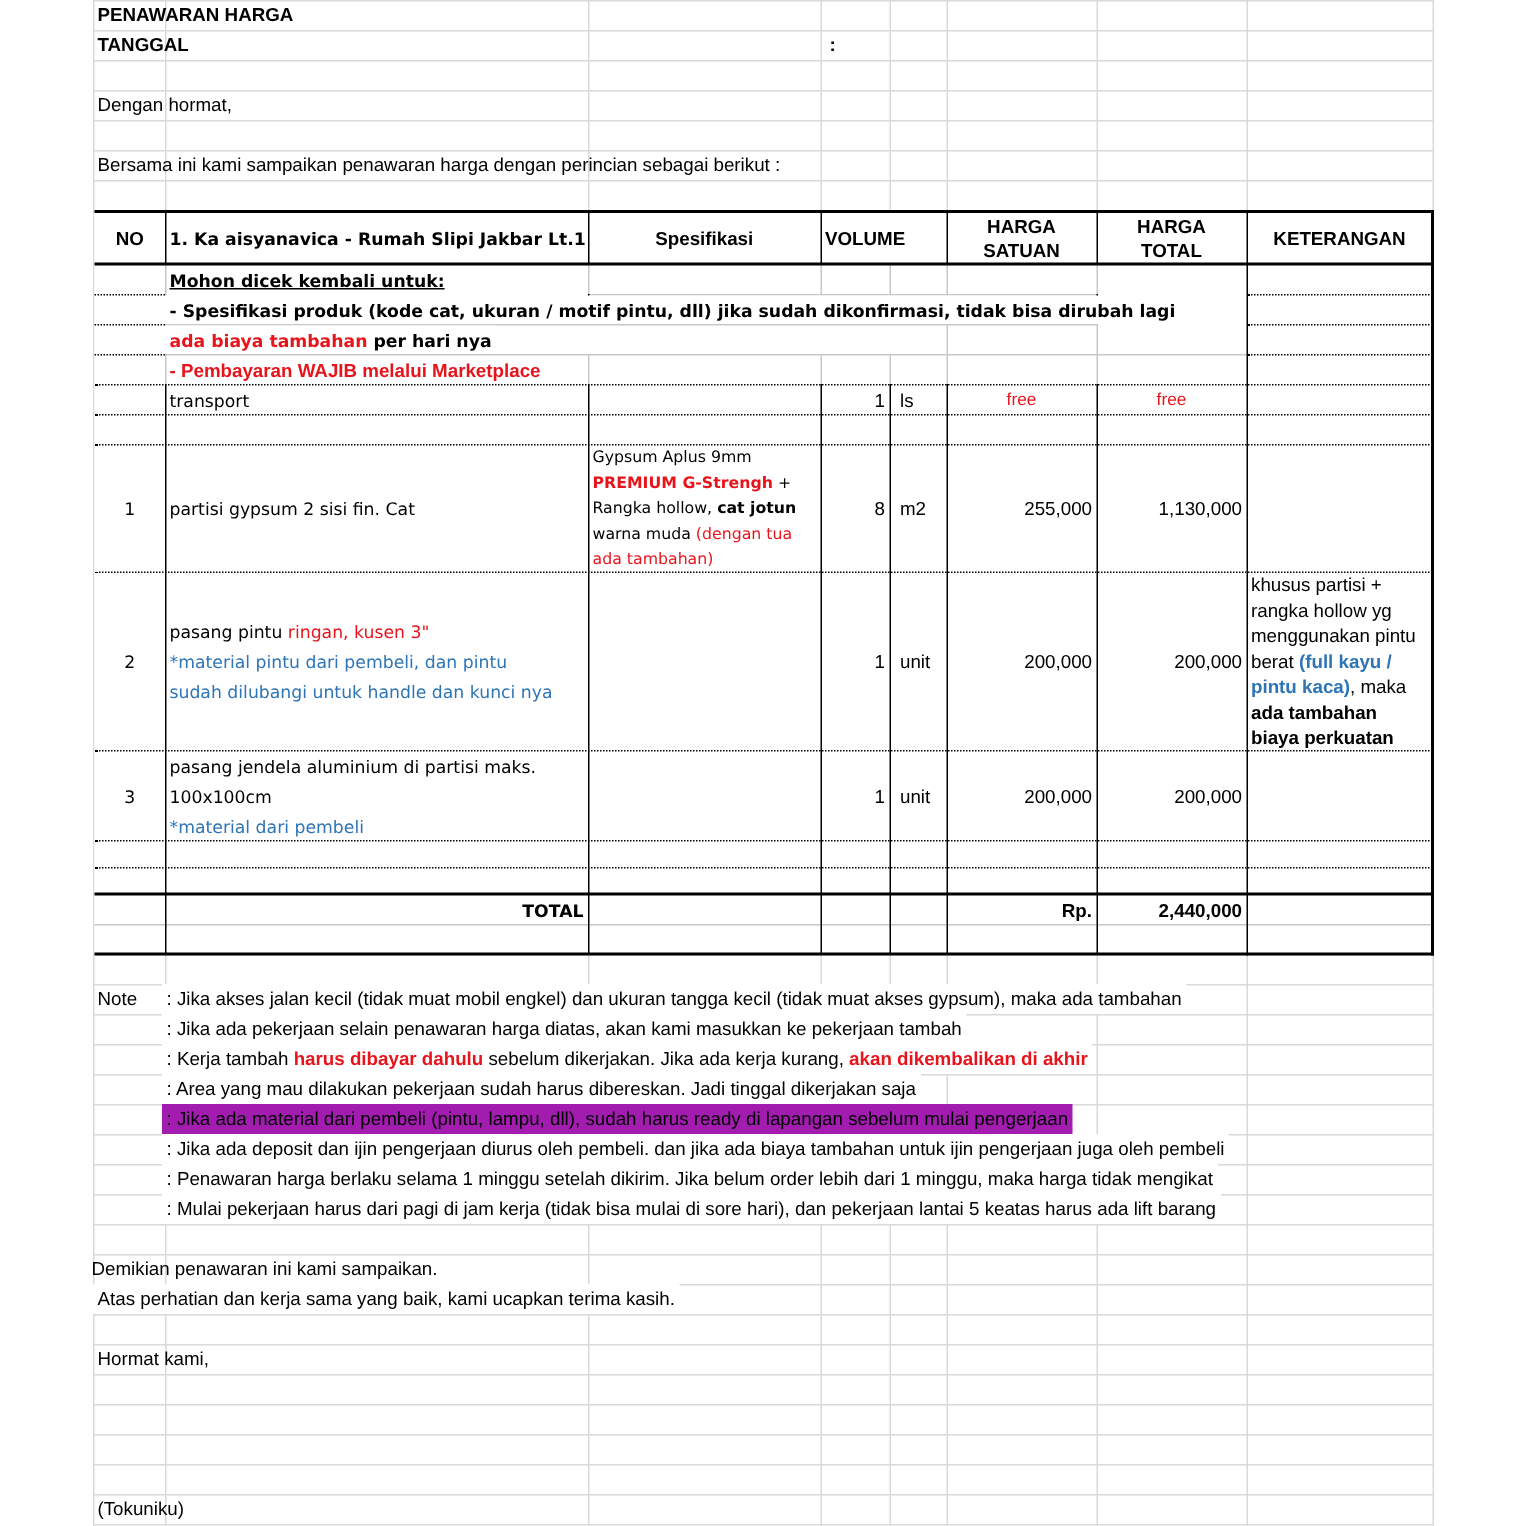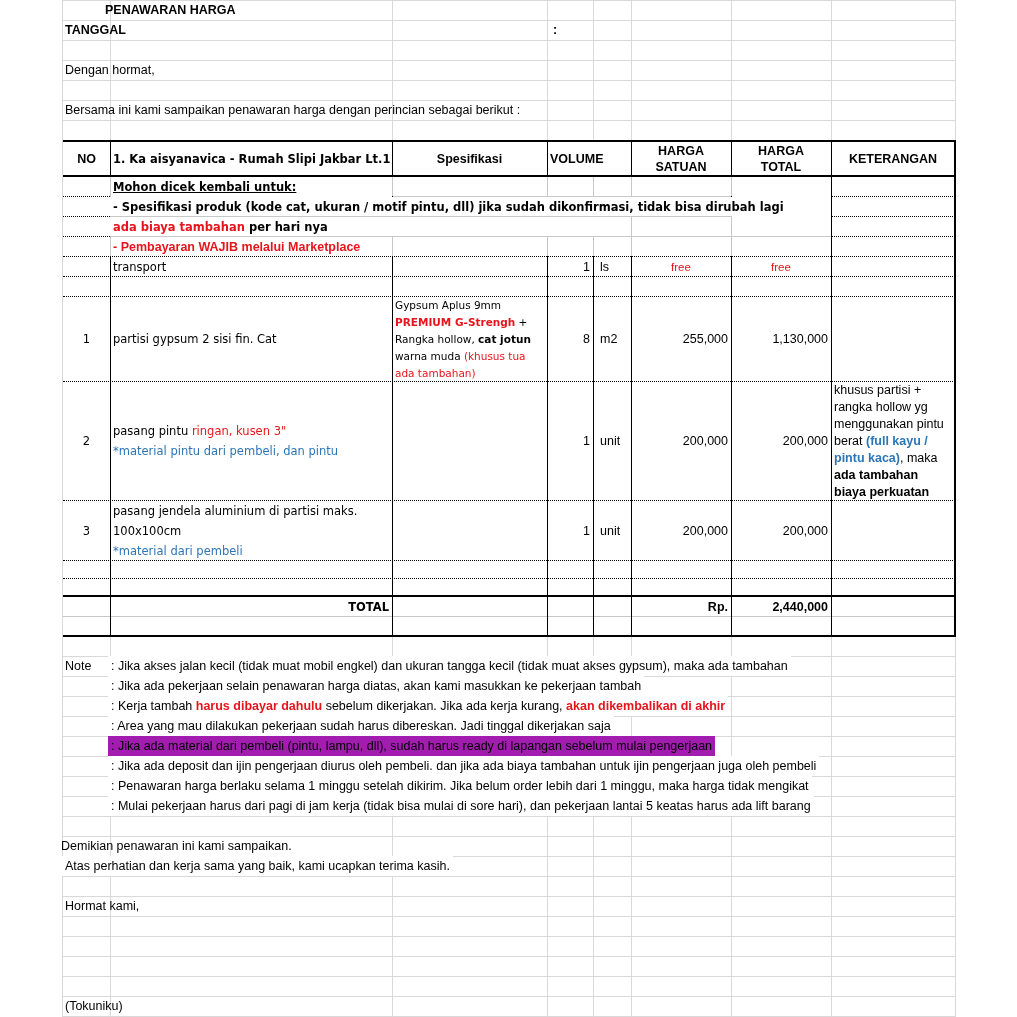--- a/index.html
+++ b/index.html
@@ -60,21 +60,21 @@
     <div class="vline" style="left: 547px; top: 0px; height: 1017px;"></div>
     <div class="vline" style="left: 593px; top: 0px; height: 1017px;"></div>
     <div class="vline" style="left: 631px; top: 0px; height: 1017px;"></div>
     <div class="vline" style="left: 731px; top: 0px; height: 1017px;"></div>
     <div class="vline" style="left: 831px; top: 0px; height: 1017px;"></div>
     <div class="vline" style="left: 955px; top: 0px; height: 1017px;"></div>
   </div>
 
 <div>
 
-  <div class="cell bold" style="left:62px;top:0;height:20px;margin-left:40px;">PENAWARAN HARGA</div>
+  <div class="cell bold" style="left:62px;top:0;height:20px;">PENAWARAN HARGA</div>
   <div class="cell bold" style="left:62px;top:20px;height:20px;">TANGGAL</div>
   <div class="cell bold" style="left:550px;top:20px;height:20px;">:</div>
   <div class="cell" style="left:62px;top:60px;height:20px;">Dengan hormat,</div>
   <div class="cell" style="left:62px;top:100px;height:20px;">Bersama ini kami sampaikan penawaran harga dengan perincian sebagai berikut :</div>
 
   <div class="white" style="left:63px;top:141px;width:892px;height:495px;"></div>
 
   <div class="hline" style="left:392px;top:196px;width:340px;background:#c8c8c8;"></div>
   <div class="hline" style="left:110px;top:216px;width:622px;background:#c8c8c8;"></div>
   <div class="hline" style="left:110px;top:236px;width:722px;background:#c8c8c8;"></div>
@@ -152,32 +152,33 @@
   <div class="cell" style="left:594px;top:257px;width:37px;height:19px;padding-left:6px;">ls</div>
   <div class="cell center red" style="left:631px;top:257px;width:100px;height:19px;font-size:11.5px;">free</div>
   <div class="cell center red" style="left:731px;top:257px;width:100px;height:19px;font-size:11.5px;">free</div>
 
   <div class="cell center cal" style="left:63px;top:297px;width:47px;height:84px;">1</div>
   <div class="cell cal" style="left:110px;top:297px;height:84px;">partisi gypsum 2 sisi fin. Cat</div>
   <div class="cell wrap cal-s" style="left:392px;top:297px;width:155px;height:84px;display:block;padding-top:0;">
     <div>Gypsum Aplus 9mm</div>
     <div><span class="bold red">PREMIUM G-Strengh</span><span style="white-space:pre;"> +</span></div>
     <div><span style="white-space:pre;">Rangka hollow, </span><span class="bold">cat jotun</span></div>
-    <div><span style="white-space:pre;">warna muda </span><span class="red">(khusus tua</span></div>
+    <div><span style="white-space:pre;">warna muda </span><span class="red">(dengan tua</span></div>
     <div class="red">ada tambahan)</div>
   </div>
   <div class="cell right" style="left:547px;top:297px;width:46px;height:84px;">8</div>
   <div class="cell" style="left:594px;top:297px;width:37px;height:84px;padding-left:6px;">m2</div>
   <div class="cell right" style="left:631px;top:297px;width:100px;height:84px;">255,000</div>
   <div class="cell right" style="left:731px;top:297px;width:100px;height:84px;">1,130,000</div>
 
   <div class="cell center cal" style="left:63px;top:382px;width:47px;height:118px;">2</div>
   <div class="cell wrap cal" style="left:110px;top:382px;width:282px;height:118px;flex-direction:column;align-items:flex-start;justify-content:center;line-height:20px;">
     <div><span style="white-space:pre;">pasang pintu </span><span class="red">ringan, kusen 3"</span></div>
     <div class="blue">*material pintu dari pembeli, dan pintu</div>
+    <div class="blue">sudah dilubangi untuk handle dan kunci nya</div>
   </div>
   <div class="cell right" style="left:547px;top:382px;width:46px;height:118px;">1</div>
   <div class="cell" style="left:594px;top:382px;width:37px;height:118px;padding-left:6px;">unit</div>
   <div class="cell right" style="left:631px;top:382px;width:100px;height:118px;">200,000</div>
   <div class="cell right" style="left:731px;top:382px;width:100px;height:118px;">200,000</div>
   <div class="cell wrap" style="left:831px;top:382px;width:123px;height:118px;display:block;line-height:17px;font-size:12.5px;padding-top:0;">
     <div>khusus partisi +</div>
     <div>rangka hollow yg</div>
     <div>menggunakan pintu</div>
     <div><span style="white-space:pre;">berat </span><span class="bold blue">(full kayu /</span></div>

